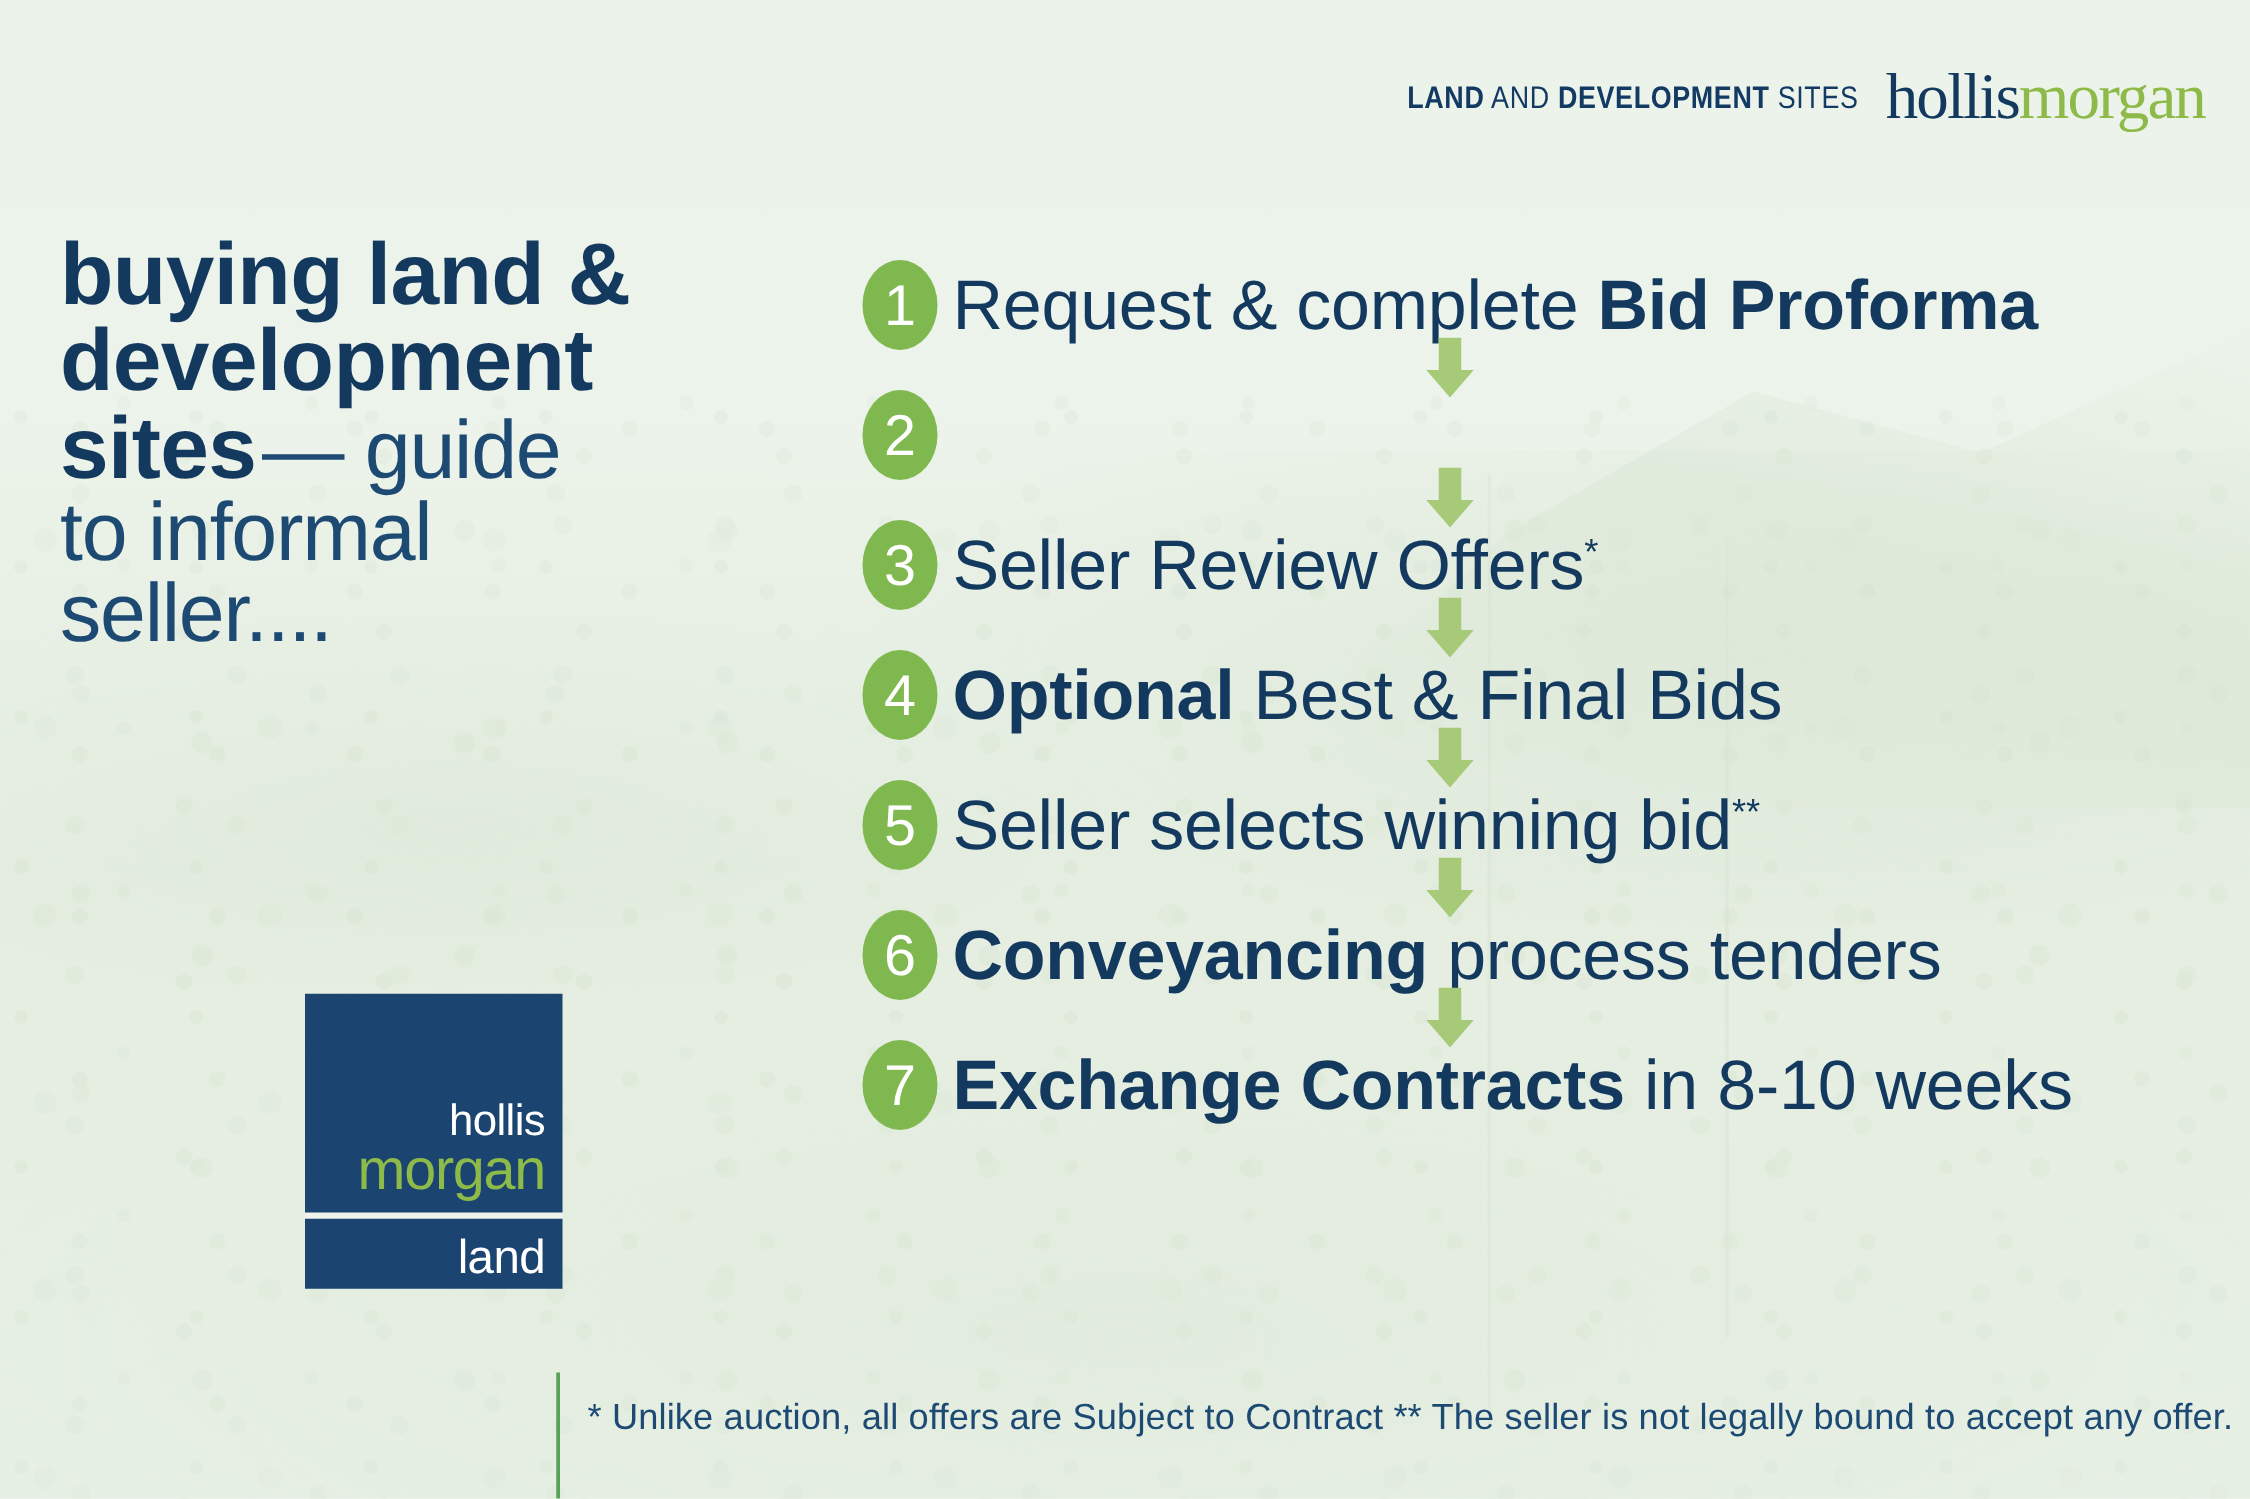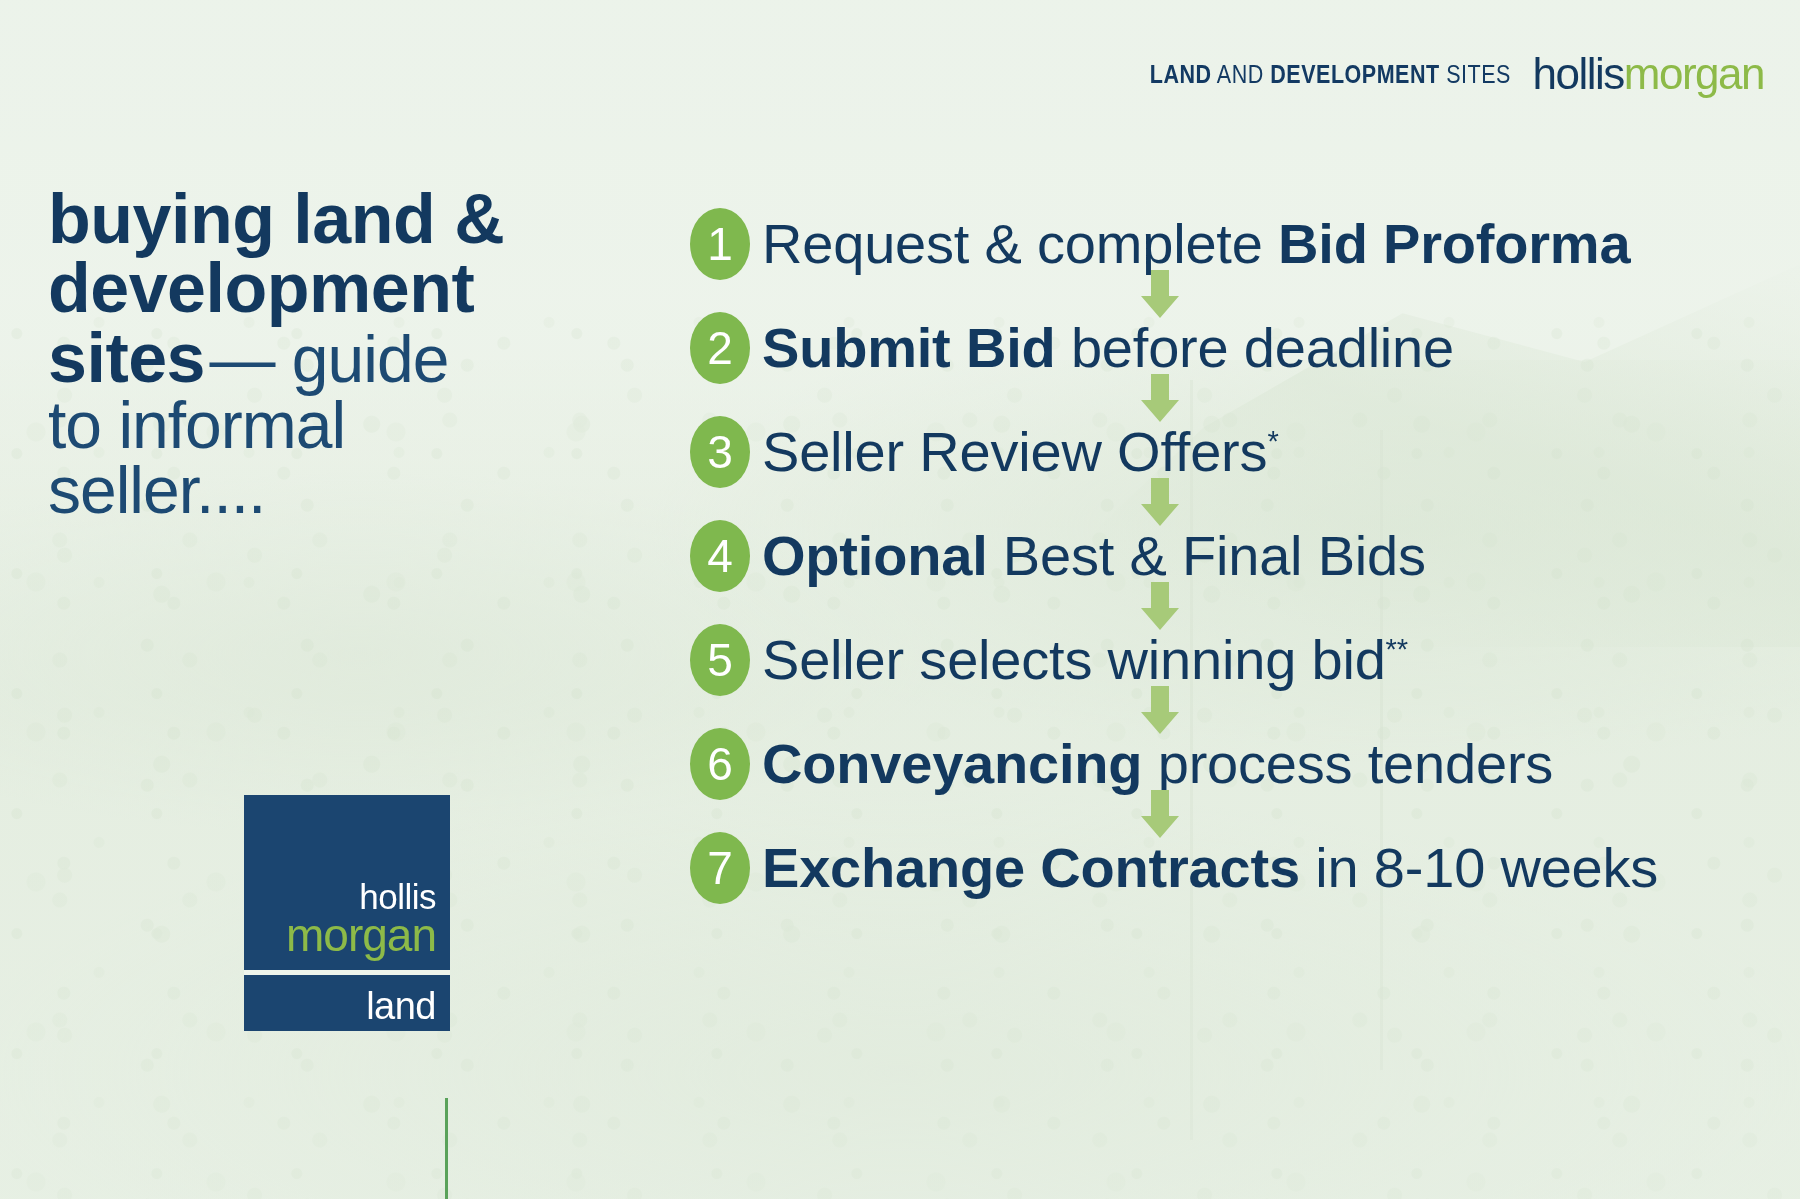--- a/index.html
+++ b/index.html
@@ -70,25 +70,26 @@
     letter-spacing: 0.6px;
     color: #133a63;
     white-space: nowrap;
     font-family: "Liberation Sans Narrow", "Liberation Sans", sans-serif;
     transform: scaleX(0.86);
     transform-origin: right center;
   }
   .kicker b { font-weight: 700; }
   .kicker span.light { font-weight: 400; }
   .wordmark {
-    font-size: 44px;
+    font-size: 52px;
     line-height: 1;
     font-weight: 300;
     letter-spacing: -1.5px;
     white-space: nowrap;
+    font-family: Liberation Serif, serif;
   }
   .wm-hollis { color: #13395f; }
   .wm-morgan { color: #8dba48; }
 
   
   .title-block {
     position: absolute;
     left: 48px; top: 185px;
     width: 520px;
     text-align: left;
@@ -269,21 +270,20 @@
         <div class="badge">1</div>
         <div class="step-text"><span class="reg">Request &amp; complete </span><span class="bold">Bid Proforma</span></div>
         <div class="arrow" style="top: 78px;">
           <svg viewBox="0 0 44 48" aria-hidden="true">
             <path d="M13 0 h18 v26 h10 L22 48 L3 26 h10 Z" fill="currentColor"></path>
           </svg>
         </div>
       </div>
       <div class="step-row">
         <div class="badge">2</div>
-        <div class="step-text"><span class="bold">Submit Bid</span><span class="reg"> before deadline</span></div>
         <div class="arrow" style="top: 78px;">
           <svg viewBox="0 0 44 48" aria-hidden="true">
             <path d="M13 0 h18 v26 h10 L22 48 L3 26 h10 Z" fill="currentColor"></path>
           </svg>
         </div>
       </div>
       <div class="step-row">
         <div class="badge">3</div>
         <div class="step-text"><span class="reg">Seller Review Offers</span><sup>*</sup></div>
         <div class="arrow" style="top: 78px;">
@@ -319,14 +319,15 @@
           </svg>
         </div>
       </div>
       <div class="step-row">
         <div class="badge">7</div>
         <div class="step-text"><span class="bold">Exchange Contracts</span><span class="reg"> in 8-10 weeks</span></div>
       </div>
     </div>
 
   <div class="foot-rule"></div>
+  <div class="footnote">* Unlike auction, all offers are Subject to Contract ** The seller is not legally bound to accept any offer.</div>
 
 </div>
 
 </body></html>

